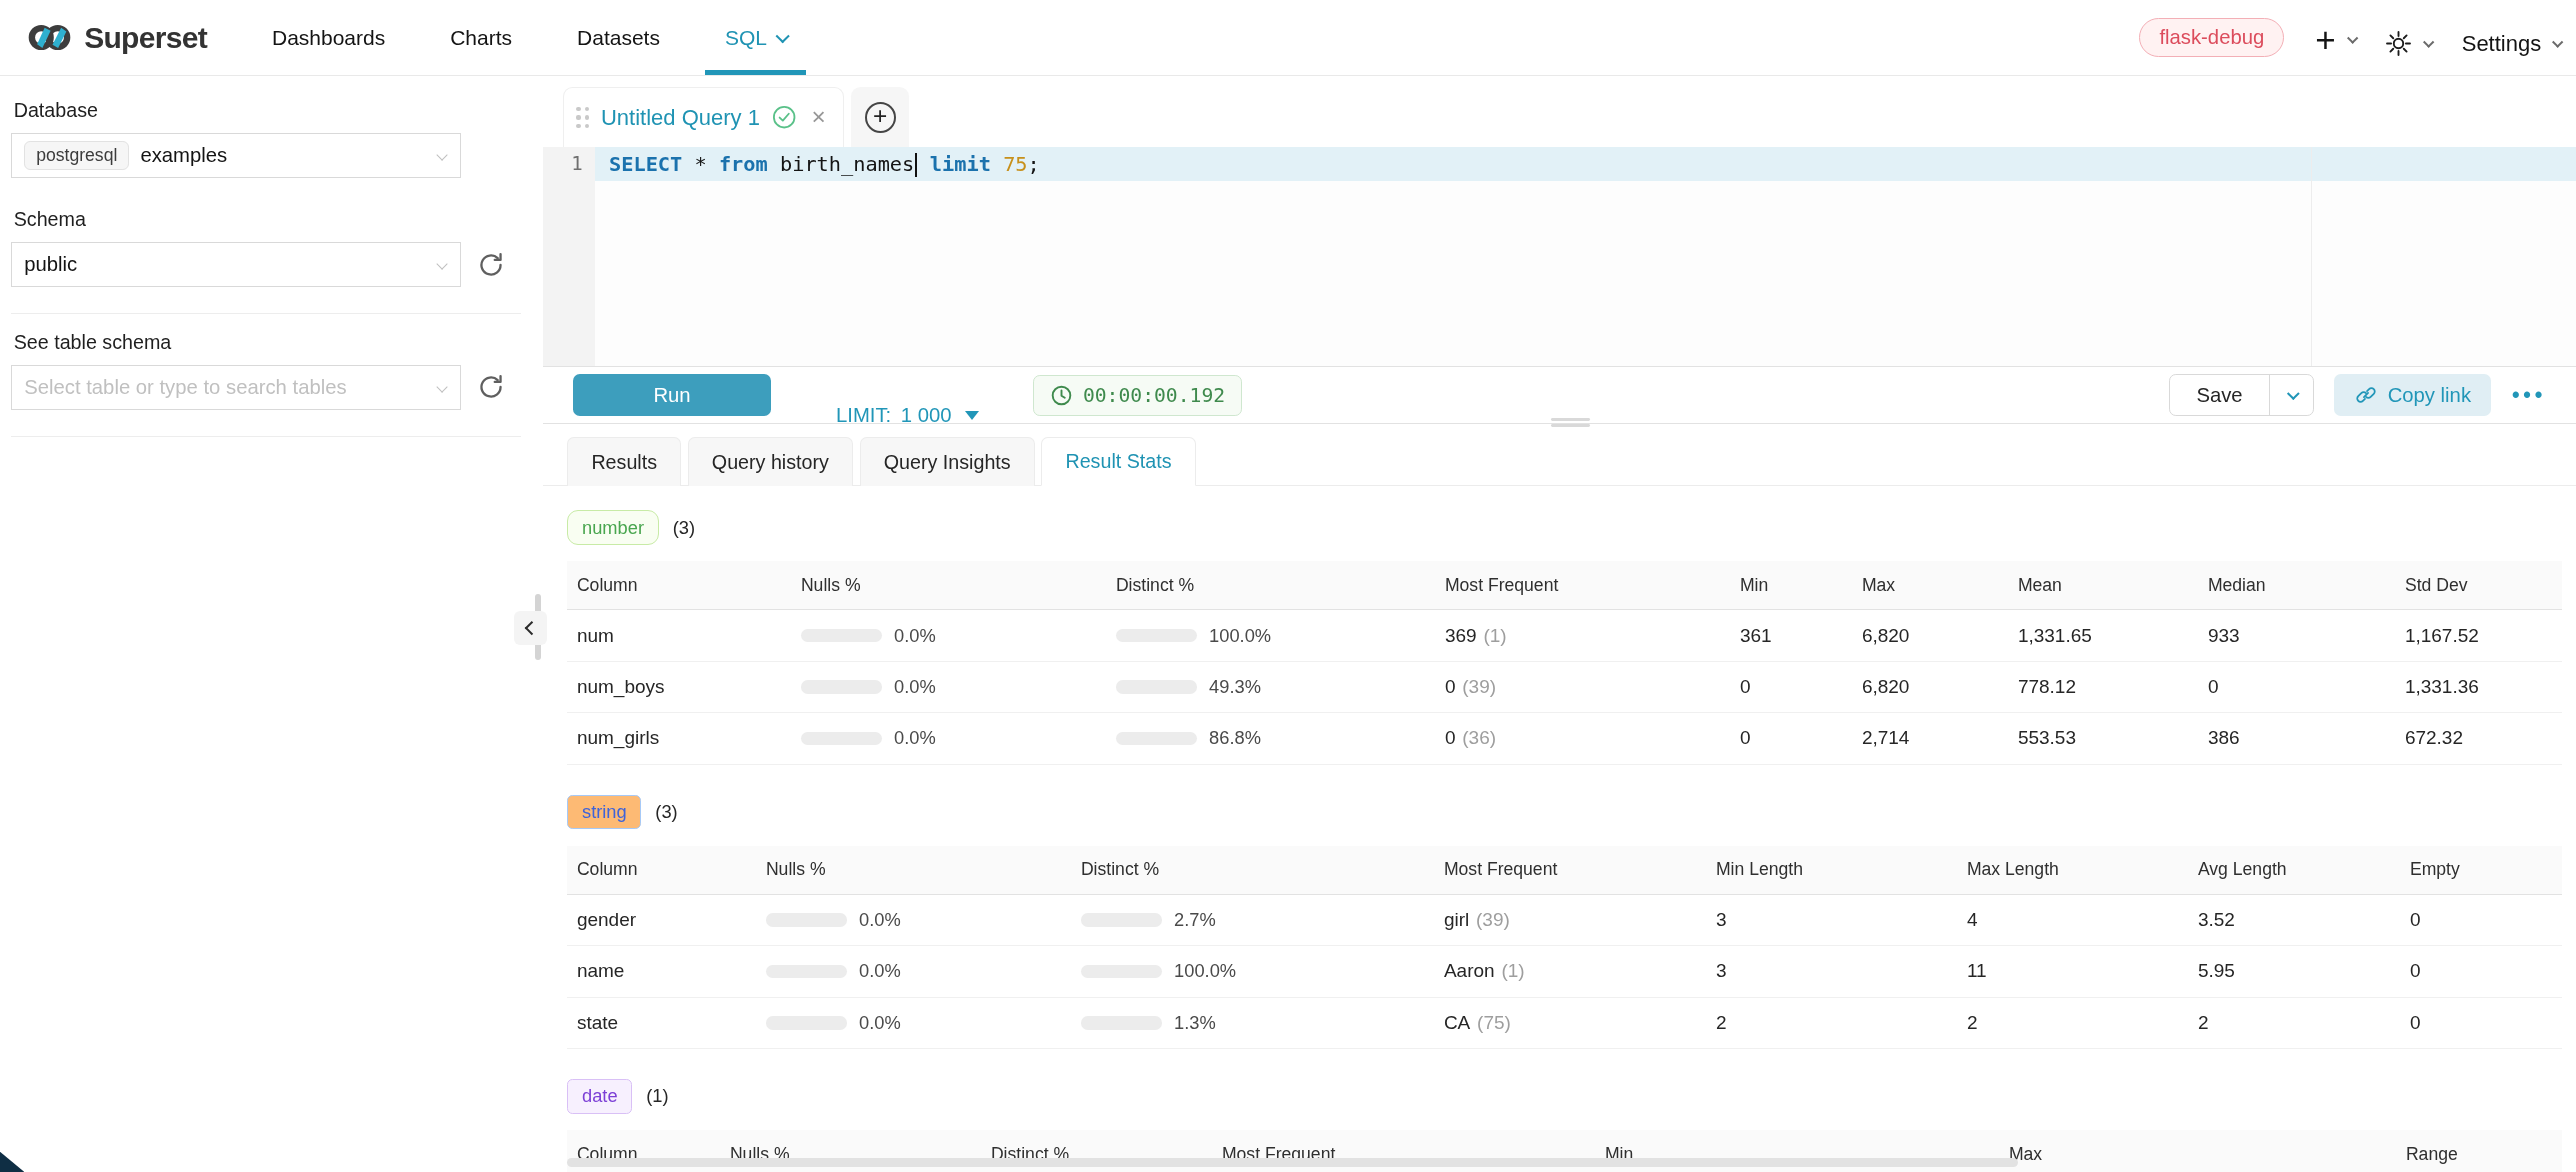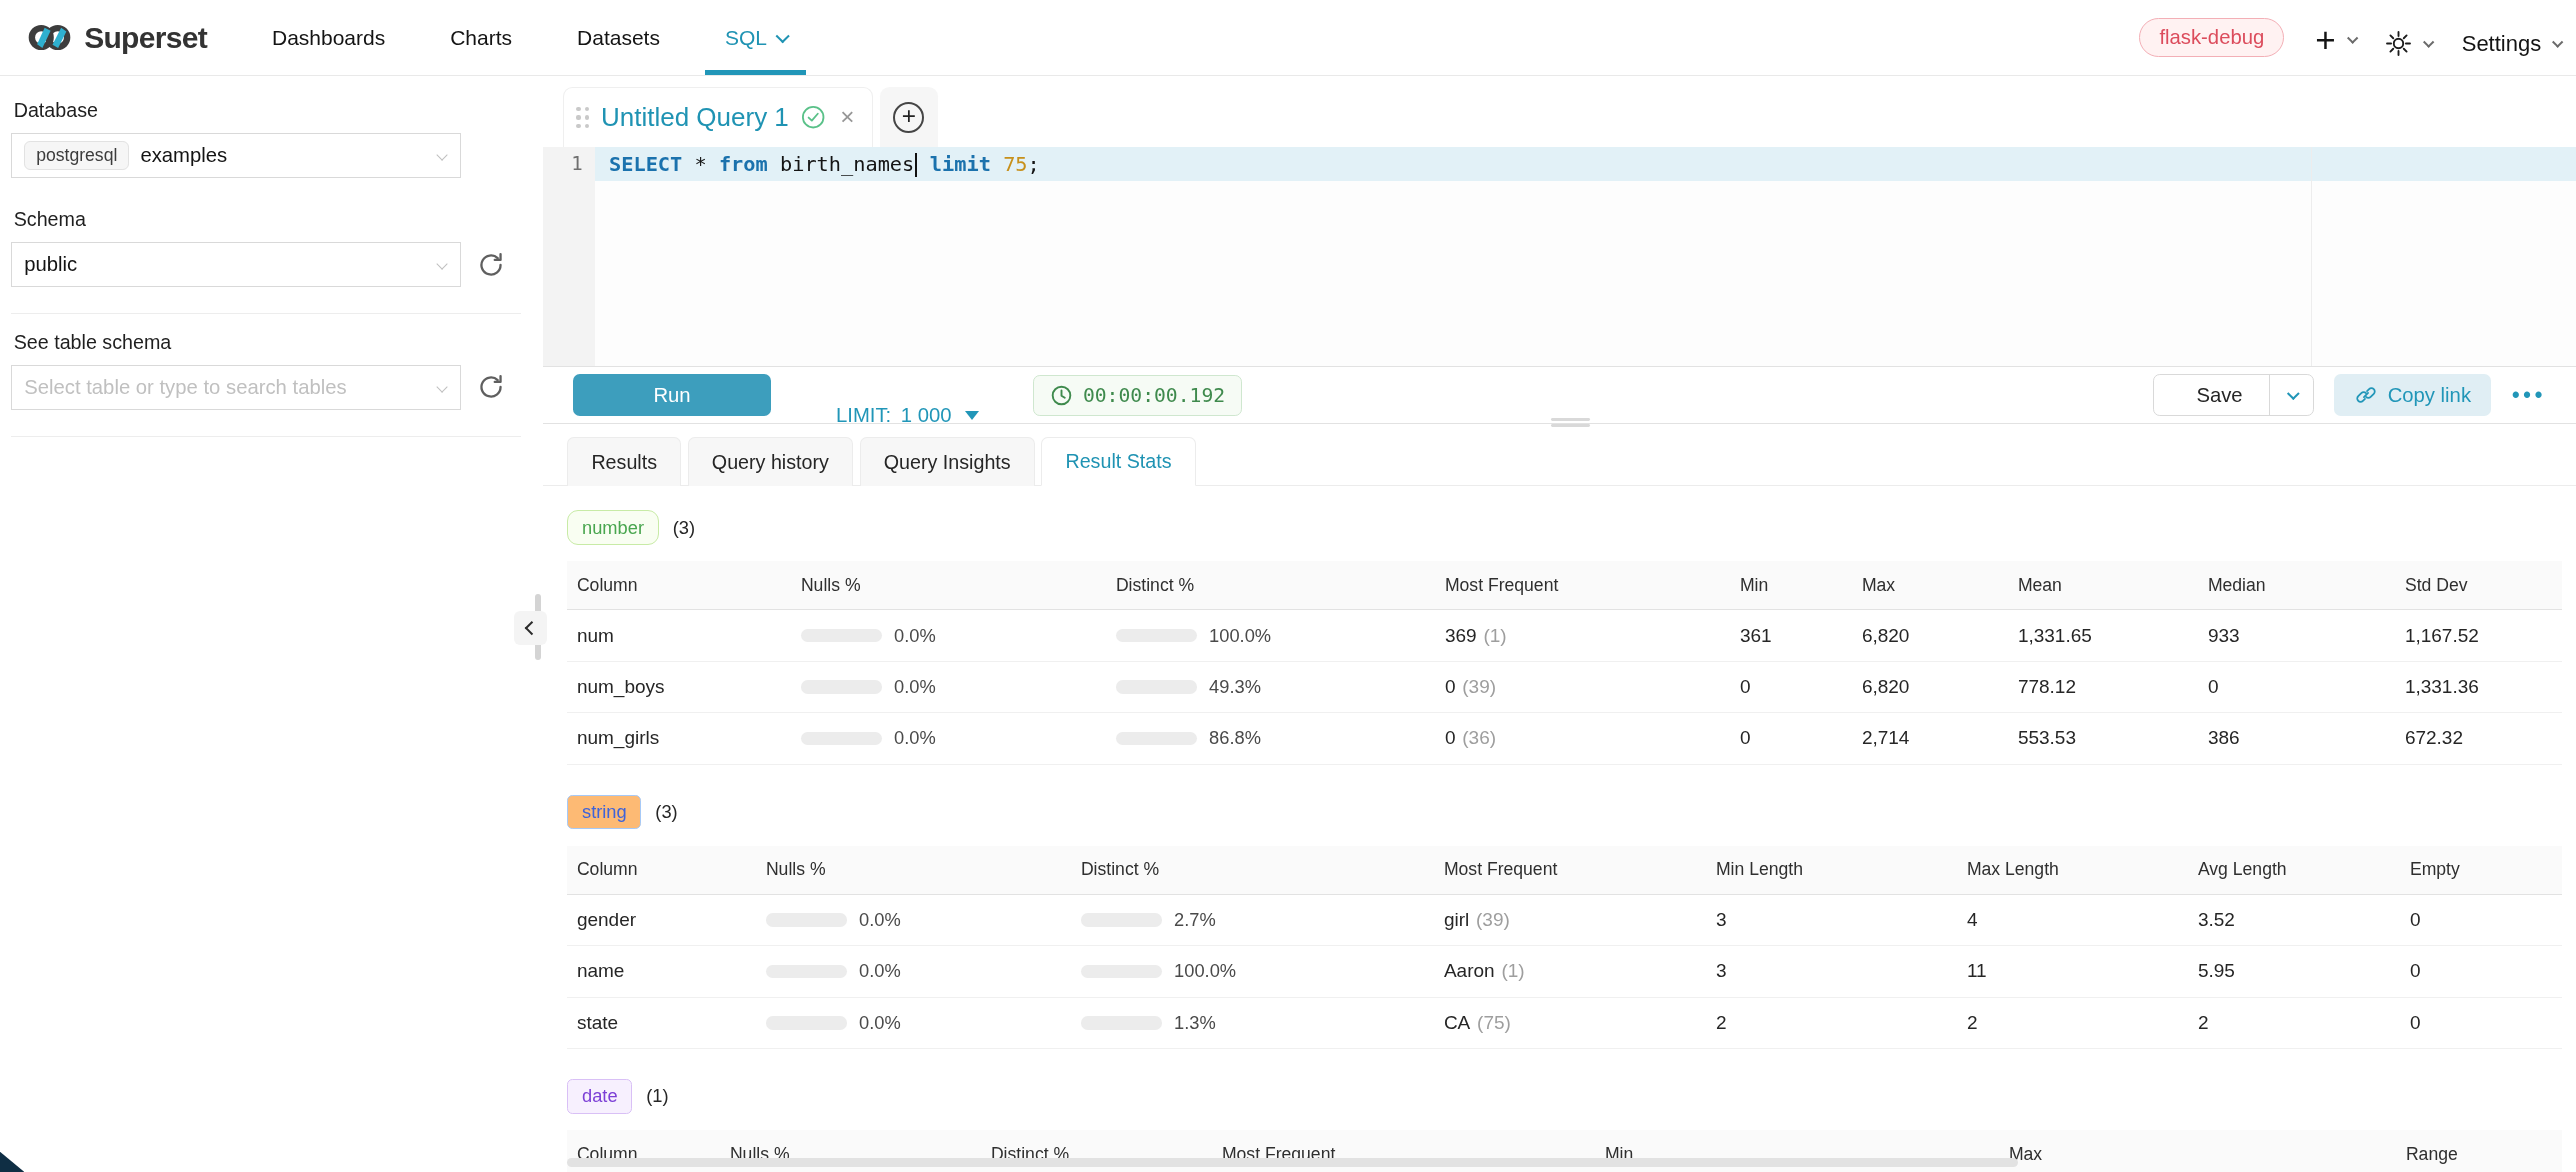--- a/index.html
+++ b/index.html
@@ -46,21 +46,21 @@
 
   
   .main { position:absolute; top:76px; left:543px; right:0; bottom:0; background:#fff; }
 
   
   .tabstrip { position:absolute; top:11px; left:0; right:0; height:60px; display:flex; align-items:flex-end; padding-left:20.3px; }
   .etab { height:60px; background:#fff; border:1.4px solid #efefef; border-bottom:none; border-radius:9.5px 9.5px 0 0;
     display:flex; align-items:center; gap:12.2px; padding:0 17.6px 0 12.2px; position:relative; z-index:2; }
   .drag-dots { display:grid; grid-template-columns:4.1px 4.1px; grid-template-rows:4.1px 4.1px 4.1px; gap:4.1px; }
   .drag-dots i { width:4.1px; height:4.1px; border-radius:50%; background:#c9c9c9; }
-  .etab-title { font-size:26px; color:#1f93b3; white-space:nowrap; }
+  .etab-title { font-size:22px; color:#1f93b3; white-space:nowrap; }
   .etab-close { font-size:24.4px; color:#979797; line-height:1; margin-left:2.7px; cursor:pointer; }
   .newtab-chip { height:60px; width:58px; margin-left:6.8px; background:#f6f6f6; border-radius:9.5px 9.5px 0 0;
     display:flex; align-items:center; justify-content:center; cursor:pointer; }
   .circle-plus { width:31px; height:31px; border:2px solid #454545; border-radius:50%;
     display:flex; align-items:center; justify-content:center; font-size:24.4px; font-weight:300; color:#222; line-height:0; padding-bottom:2.7px; }
 
   
   .editor { position:absolute; top:71px; left:0; right:0; height:220px; background:#fdfdfd; }
   .gutter { position:absolute; left:0; top:0; bottom:0; width:52px; background:#f3f3f3;
     font-family:"DejaVu Sans Mono", monospace; font-size:19px; color:#6f6f6f; text-align:right; padding:5.4px 12.2px 0 0; }
@@ -76,21 +76,21 @@
     border-bottom:1.4px solid #e2e2e2; display:flex; align-items:center; padding:0 30px; background:#fff; }
   .run-btn { width:198px; height:42px; border-radius:6.8px; background:#3d9ebd; color:#fff; font-size:20.3px;
     display:flex; align-items:center; justify-content:center; cursor:pointer; }
   .limit { margin-left:65px; display:flex; align-items:center; gap:9.5px; font-size:20.3px; color:#2196b8; cursor:pointer;margin-top:40px; }
   .limit-caret { width:0; height:0; border-left:7.5px solid transparent; border-right:7.5px solid transparent;
     border-top:9.5px solid #2196b8; margin-left:4.1px; }
   .timer { margin-left:54px; height:41px; border:1.4px solid #cfe7cf; background:#f6fbf5; border-radius:6.8px;
     display:flex; align-items:center; gap:9.5px; padding:0 16.3px;
     font-family:"DejaVu Sans Mono", monospace; font-size:19.7px; color:#3f8a4d; }
   .tb-right { margin-left:auto; display:flex; align-items:center; gap:20.3px; }
-  .save-group { display:flex; align-items:stretch; border:1.4px solid #d9d9d9; border-radius:6.8px; overflow:hidden; background:#fff; height:42px;padding-left:16px; }
+  .save-group { display:flex; align-items:stretch; border:1.4px solid #d9d9d9; border-radius:6.8px; overflow:hidden; background:#fff; height:42px; }
   .save-main { display:flex; align-items:center; padding:0 26px; font-size:20.3px; color:#262626; cursor:pointer; }
   .save-sep { width:1.4px; background:#d9d9d9; }
   .save-caret { width:43px; display:flex; align-items:center; justify-content:center; cursor:pointer; }
   .save-caret .chev { border-color:#2196b8; width:8.8px; height:8.8px; }
   .copy-link { height:42px; border-radius:6.8px; background:#e0eef4; color:#2196b8; font-size:20.3px;
     display:flex; align-items:center; gap:11px; padding:0 20.3px; cursor:pointer; }
   .more-btn { color:#2196b8; font-size:23px; letter-spacing:3.4px; cursor:pointer; }
 
   .grip { position:absolute; top:342px; left:1008px; width:39px; cursor:row-resize; z-index:4; }
   .grip i { display:block; height:2.7px; background:#d9d9d9; margin-bottom:3.4px; border-radius:1.4px; }

